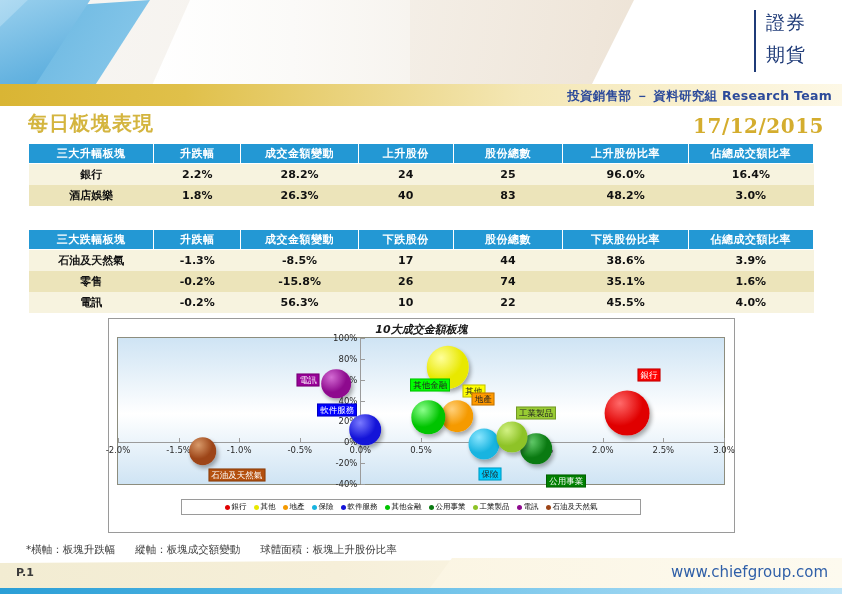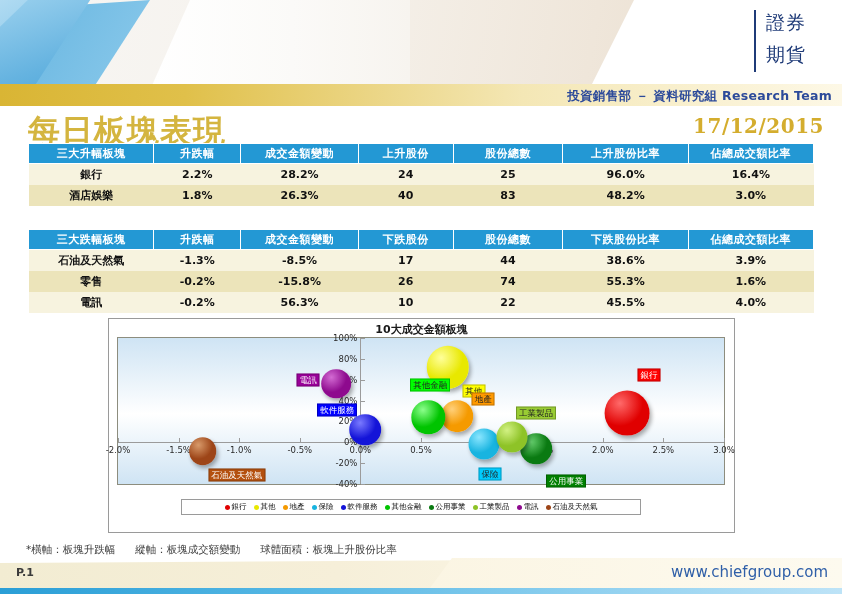--- a/index.html
+++ b/index.html
@@ -43,21 +43,21 @@
 
   
   .gold-strip{position:absolute;left:0;top:84px;width:842px;height:22px;
     background:linear-gradient(90deg,#d9b534 0%,#e0c04a 22%,#f4e7b5 62%,#fdf8e6 100%);}
   .gold-strip-txt{position:absolute;right:10px;top:86px;height:19px;line-height:19px;
     font-size:12.5px;color:#2c4a9a;font-weight:bold;letter-spacing:.3px;
     font-family:"DejaVu Sans","Liberation Sans",sans-serif;}
 
   
   .slide-title{position:absolute;left:28px;top:110px;font-family:"DejaVu Serif","Liberation Serif",serif;
-    font-size:32px;font-weight:bold;color:#d4b53f;letter-spacing:1px;}
+    font-size:20px;font-weight:bold;color:#d4b53f;letter-spacing:1px;}
   .slide-date{position:absolute;right:18px;top:114px;font-family:"DejaVu Serif","Liberation Serif",serif;
     font-size:20px;font-weight:bold;color:#d4ad2e;letter-spacing:.5px;}
 
   
   table.perf{position:absolute;border-collapse:collapse;table-layout:fixed;
     font-family:"DejaVu Sans","Liberation Sans",sans-serif;}
   table.perf th{background:#2398d4;color:#ffffff;font-size:11px;font-weight:bold;
     height:17px;text-align:center;border:1px solid #ffffff;letter-spacing:.5px;}
   table.perf td{font-size:11px;font-weight:bold;height:19px;text-align:center;color:#111;
     border-left:1px solid transparent;border-right:1px solid transparent;}
@@ -67,21 +67,21 @@
   td.down{color:#e01b1b;}
   td.neutral{color:#1a1a1a;}
 
   #table-up{left:28px;top:143px;width:786px;}
   #table-down{left:28px;top:229px;width:786px;}
 
   
   .chart-box{position:absolute;left:108px;top:318px;width:625px;height:213px;
     background:#ffffff;border:1px solid #9a9a9a;}
   .chart-title{position:absolute;left:0;right:0;top:3px;text-align:center;
-    font-size:11px;font-weight:bold;color:#1a1a1a;font-family:"DejaVu Sans","Liberation Sans",sans-serif;}
+    font-size:11px;font-weight:bold;color:#1a1a1a;font-family:"DejaVu Sans","Liberation Sans",sans-serif;font-style:italic;}
   .plot{position:absolute;left:8px;top:18px;width:608px;height:148px;
     background:linear-gradient(180deg,#cfe4f4 0%,#ffffff 52%,#cfe4f4 100%);
     border:1px solid #8d8d7e;box-sizing:border-box;}
   .axis-x{position:absolute;left:0;width:100%;height:1px;background:#9b9b9b;}
   .axis-y{position:absolute;top:0;height:100%;width:1px;background:#9b9b9b;}
   .tickx{position:absolute;font-size:8.5px;color:#2a2a2a;transform:translateX(-50%);white-space:nowrap;}
   .ticky{position:absolute;font-size:8.5px;color:#2a2a2a;transform:translateY(-50%);text-align:right;white-space:nowrap;}
   .tickmark-x{position:absolute;width:1px;height:4px;background:#9b9b9b;}
   .tickmark-y{position:absolute;height:1px;width:4px;background:#9b9b9b;}
 
@@ -199,21 +199,21 @@
           <td class="neutral">44</td>
           <td class="neutral">38.6%</td>
           <td class="neutral">3.9%</td>
         </tr>
         <tr class="r-even">
           <td class="neutral">零售</td>
           <td class="down">-0.2%</td>
           <td class="neutral">-15.8%</td>
           <td class="down">26</td>
           <td class="neutral">74</td>
-          <td class="neutral">55.3%</td>
+          <td class="neutral">35.1%</td>
           <td class="neutral">1.6%</td>
         </tr>
         <tr class="r-odd">
           <td class="neutral">電訊</td>
           <td class="down">-0.2%</td>
           <td class="neutral">56.3%</td>
           <td class="down">10</td>
           <td class="neutral">22</td>
           <td class="neutral">45.5%</td>
           <td class="neutral">4.0%</td>

